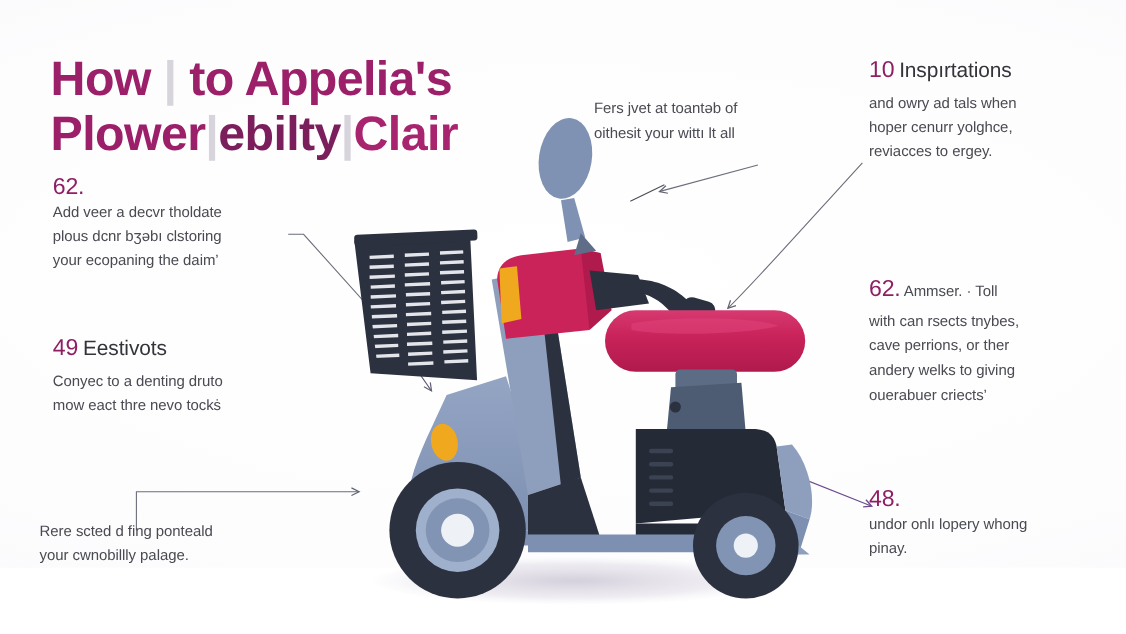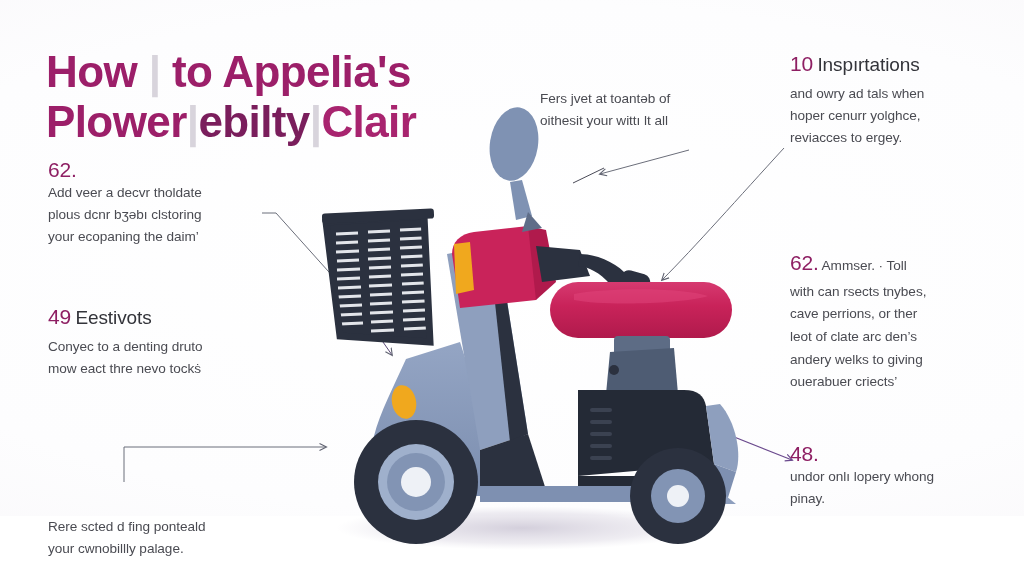--- a/index.html
+++ b/index.html
@@ -40,21 +40,21 @@
   }
   .body-txt{
     color:#4a4b52;font-size:13.6px;line-height:1.62;
     letter-spacing:-0.05px;
   }
   .body-txt.inline-num .num{font-size:21px;vertical-align:baseline;margin-right:3px;}
 
   
   #b-left-1{left:48px;top:158px;width:235px;}
   #b-left-2{left:48px;top:305px;width:235px;}
-  #b-left-3{left:48px;top:472px;width:240px;margin-top:44px;}
+  #b-left-3{left:36px;top:472px;width:240px;}
   #b-top-center{left:540px;top:88px;width:200px;}
   #b-right-1{left:790px;top:52px;width:215px;}
   #b-right-2{left:790px;top:246px;width:215px;}
   #b-right-3{left:790px;top:442px;width:205px;}
 
   #b-right-2 .body-txt{line-height:1.66;}
 
   
   svg.conn{position:absolute;left:0;top:0;width:1024px;height:576px;
            pointer-events:none;overflow:visible;}
@@ -304,21 +304,20 @@
     </div>
   </div>
 
   <div class="block" id="b-right-2">
     <div class="body-txt inline-num">
       <div>
         <span class="num">62.</span><span>Ammser. · Toll</span>
       </div>
       <div>with can rsects tnybes,</div>
       <div>cave perrions, or ther</div>
-      <div>leot of clate arc den’s</div>
       <div>andery welks to giving</div>
       <div>ouerabuer criects’</div>
     </div>
   </div>
 
   <div class="block" id="b-right-3">
     <div class="num">48.</div>
     <div class="body-txt">
       <div>undor onlı lopery whong</div>
       <div>pinay.</div>

